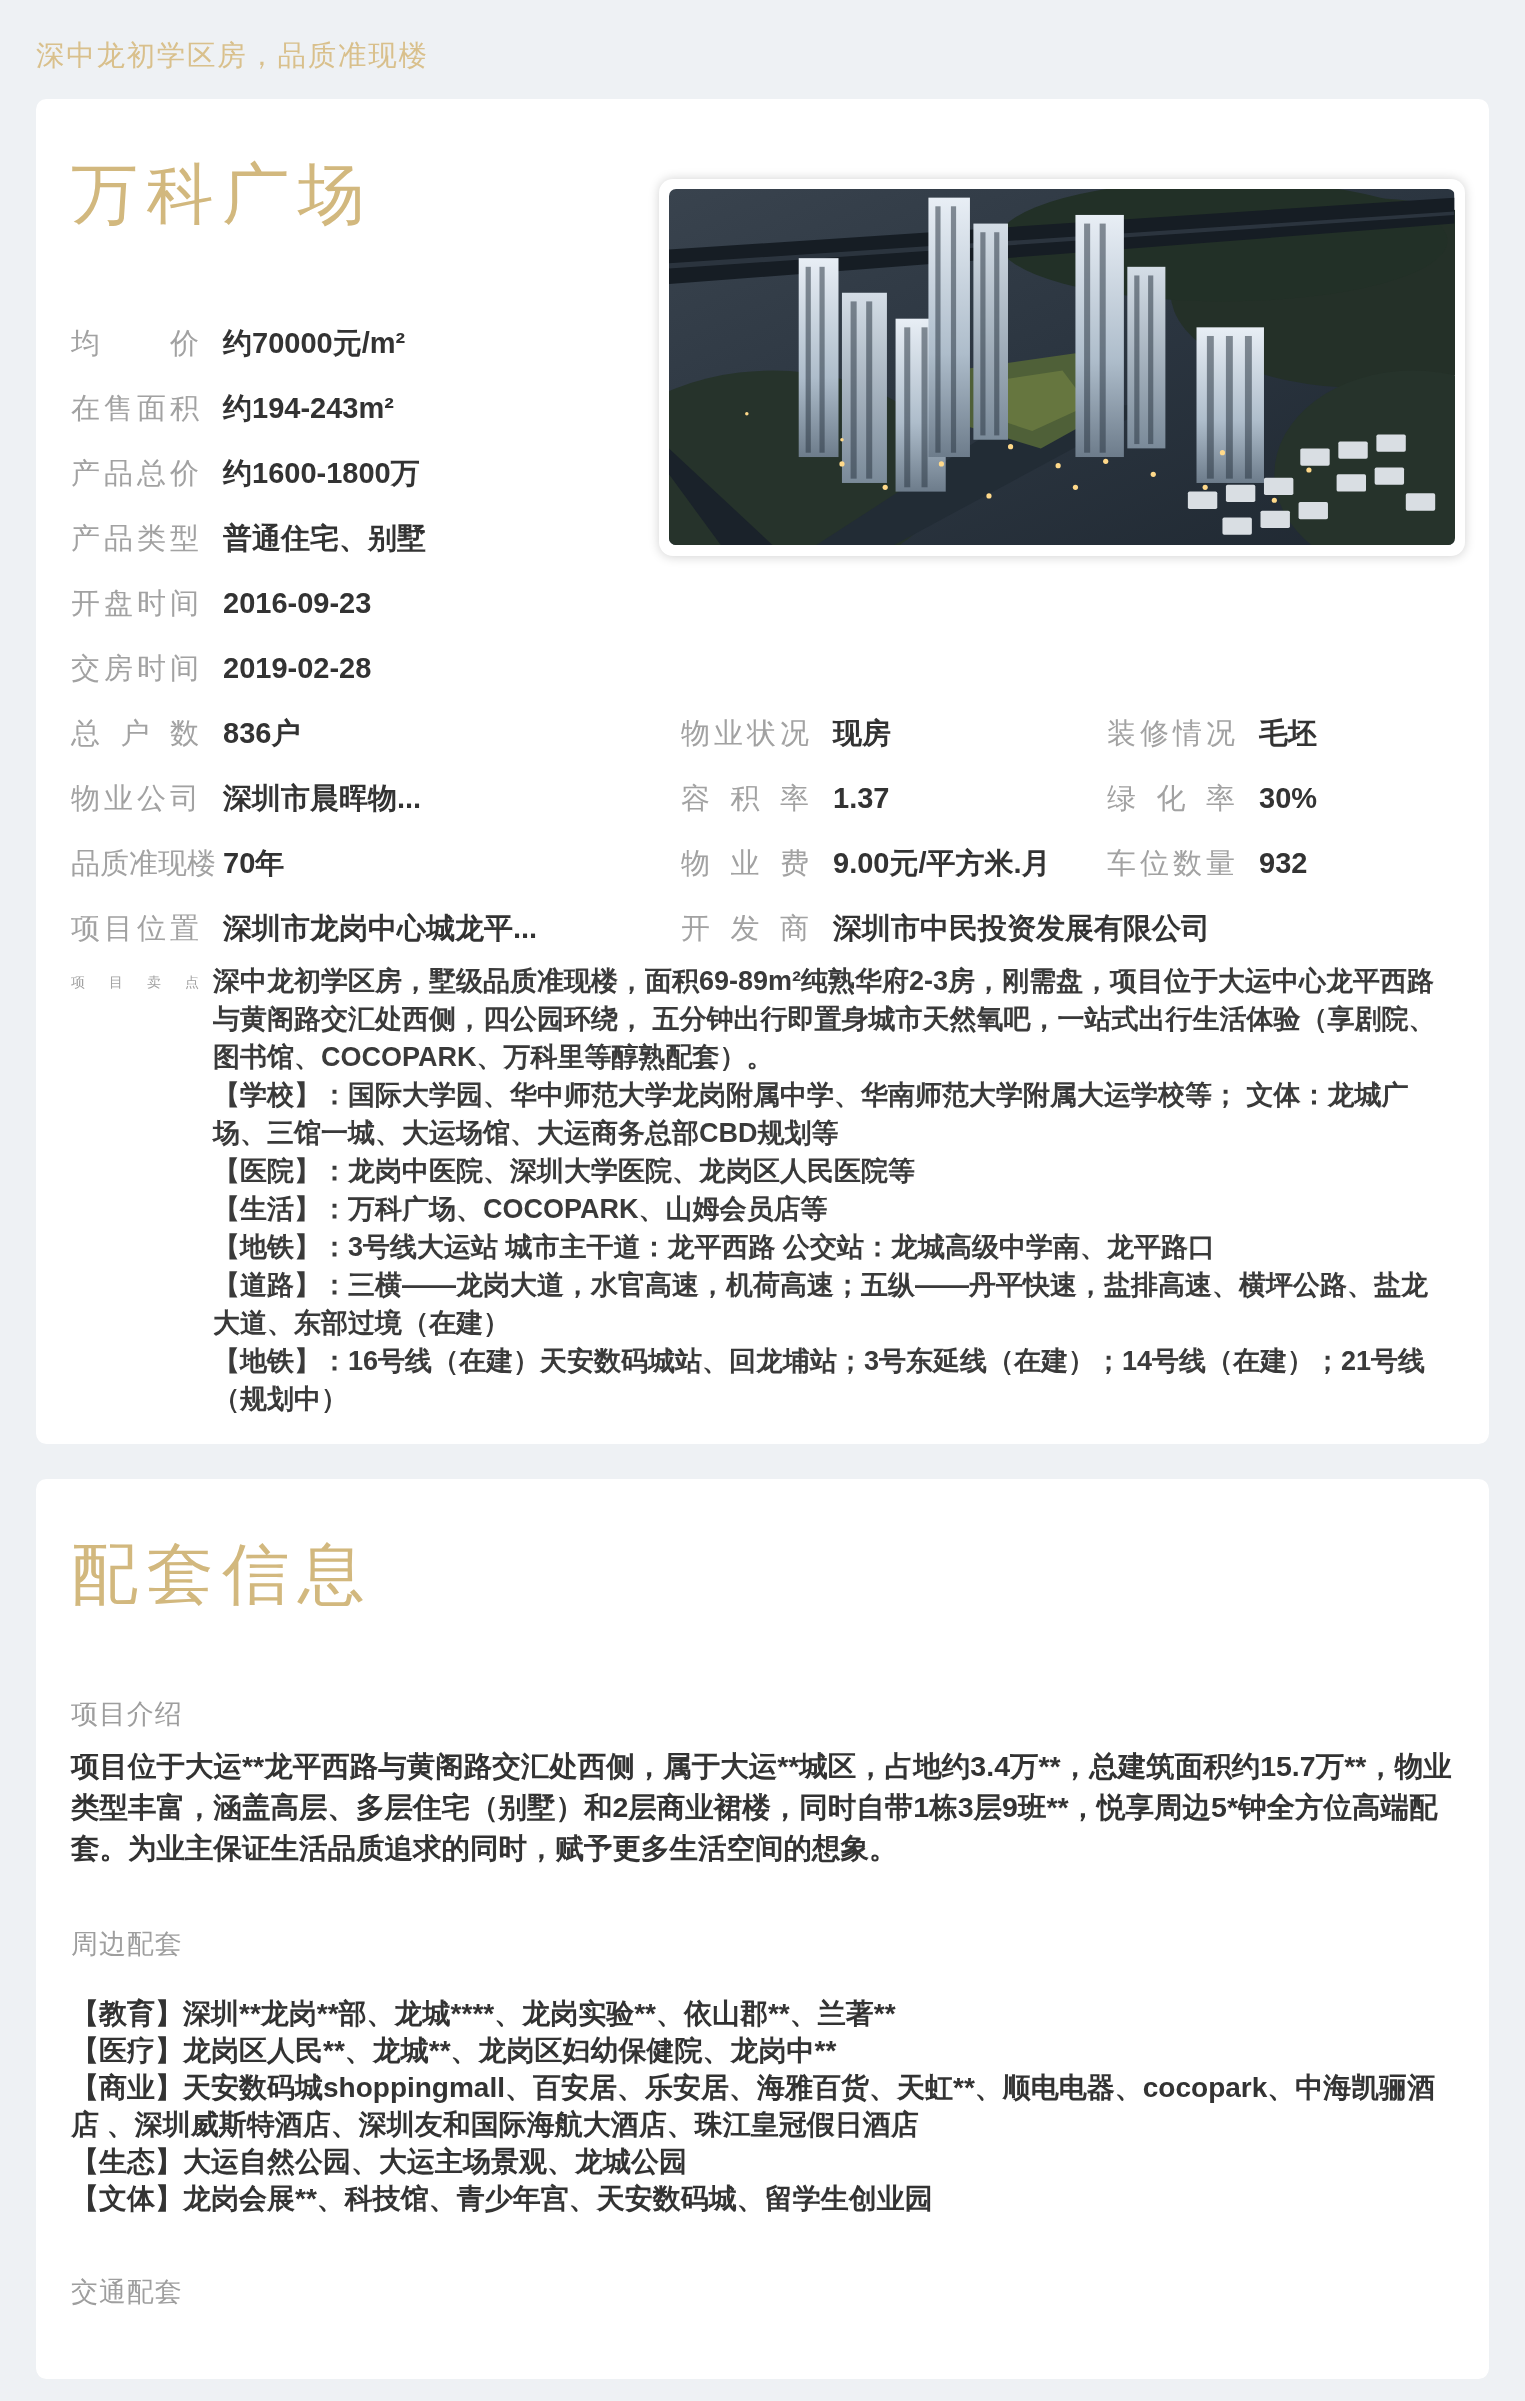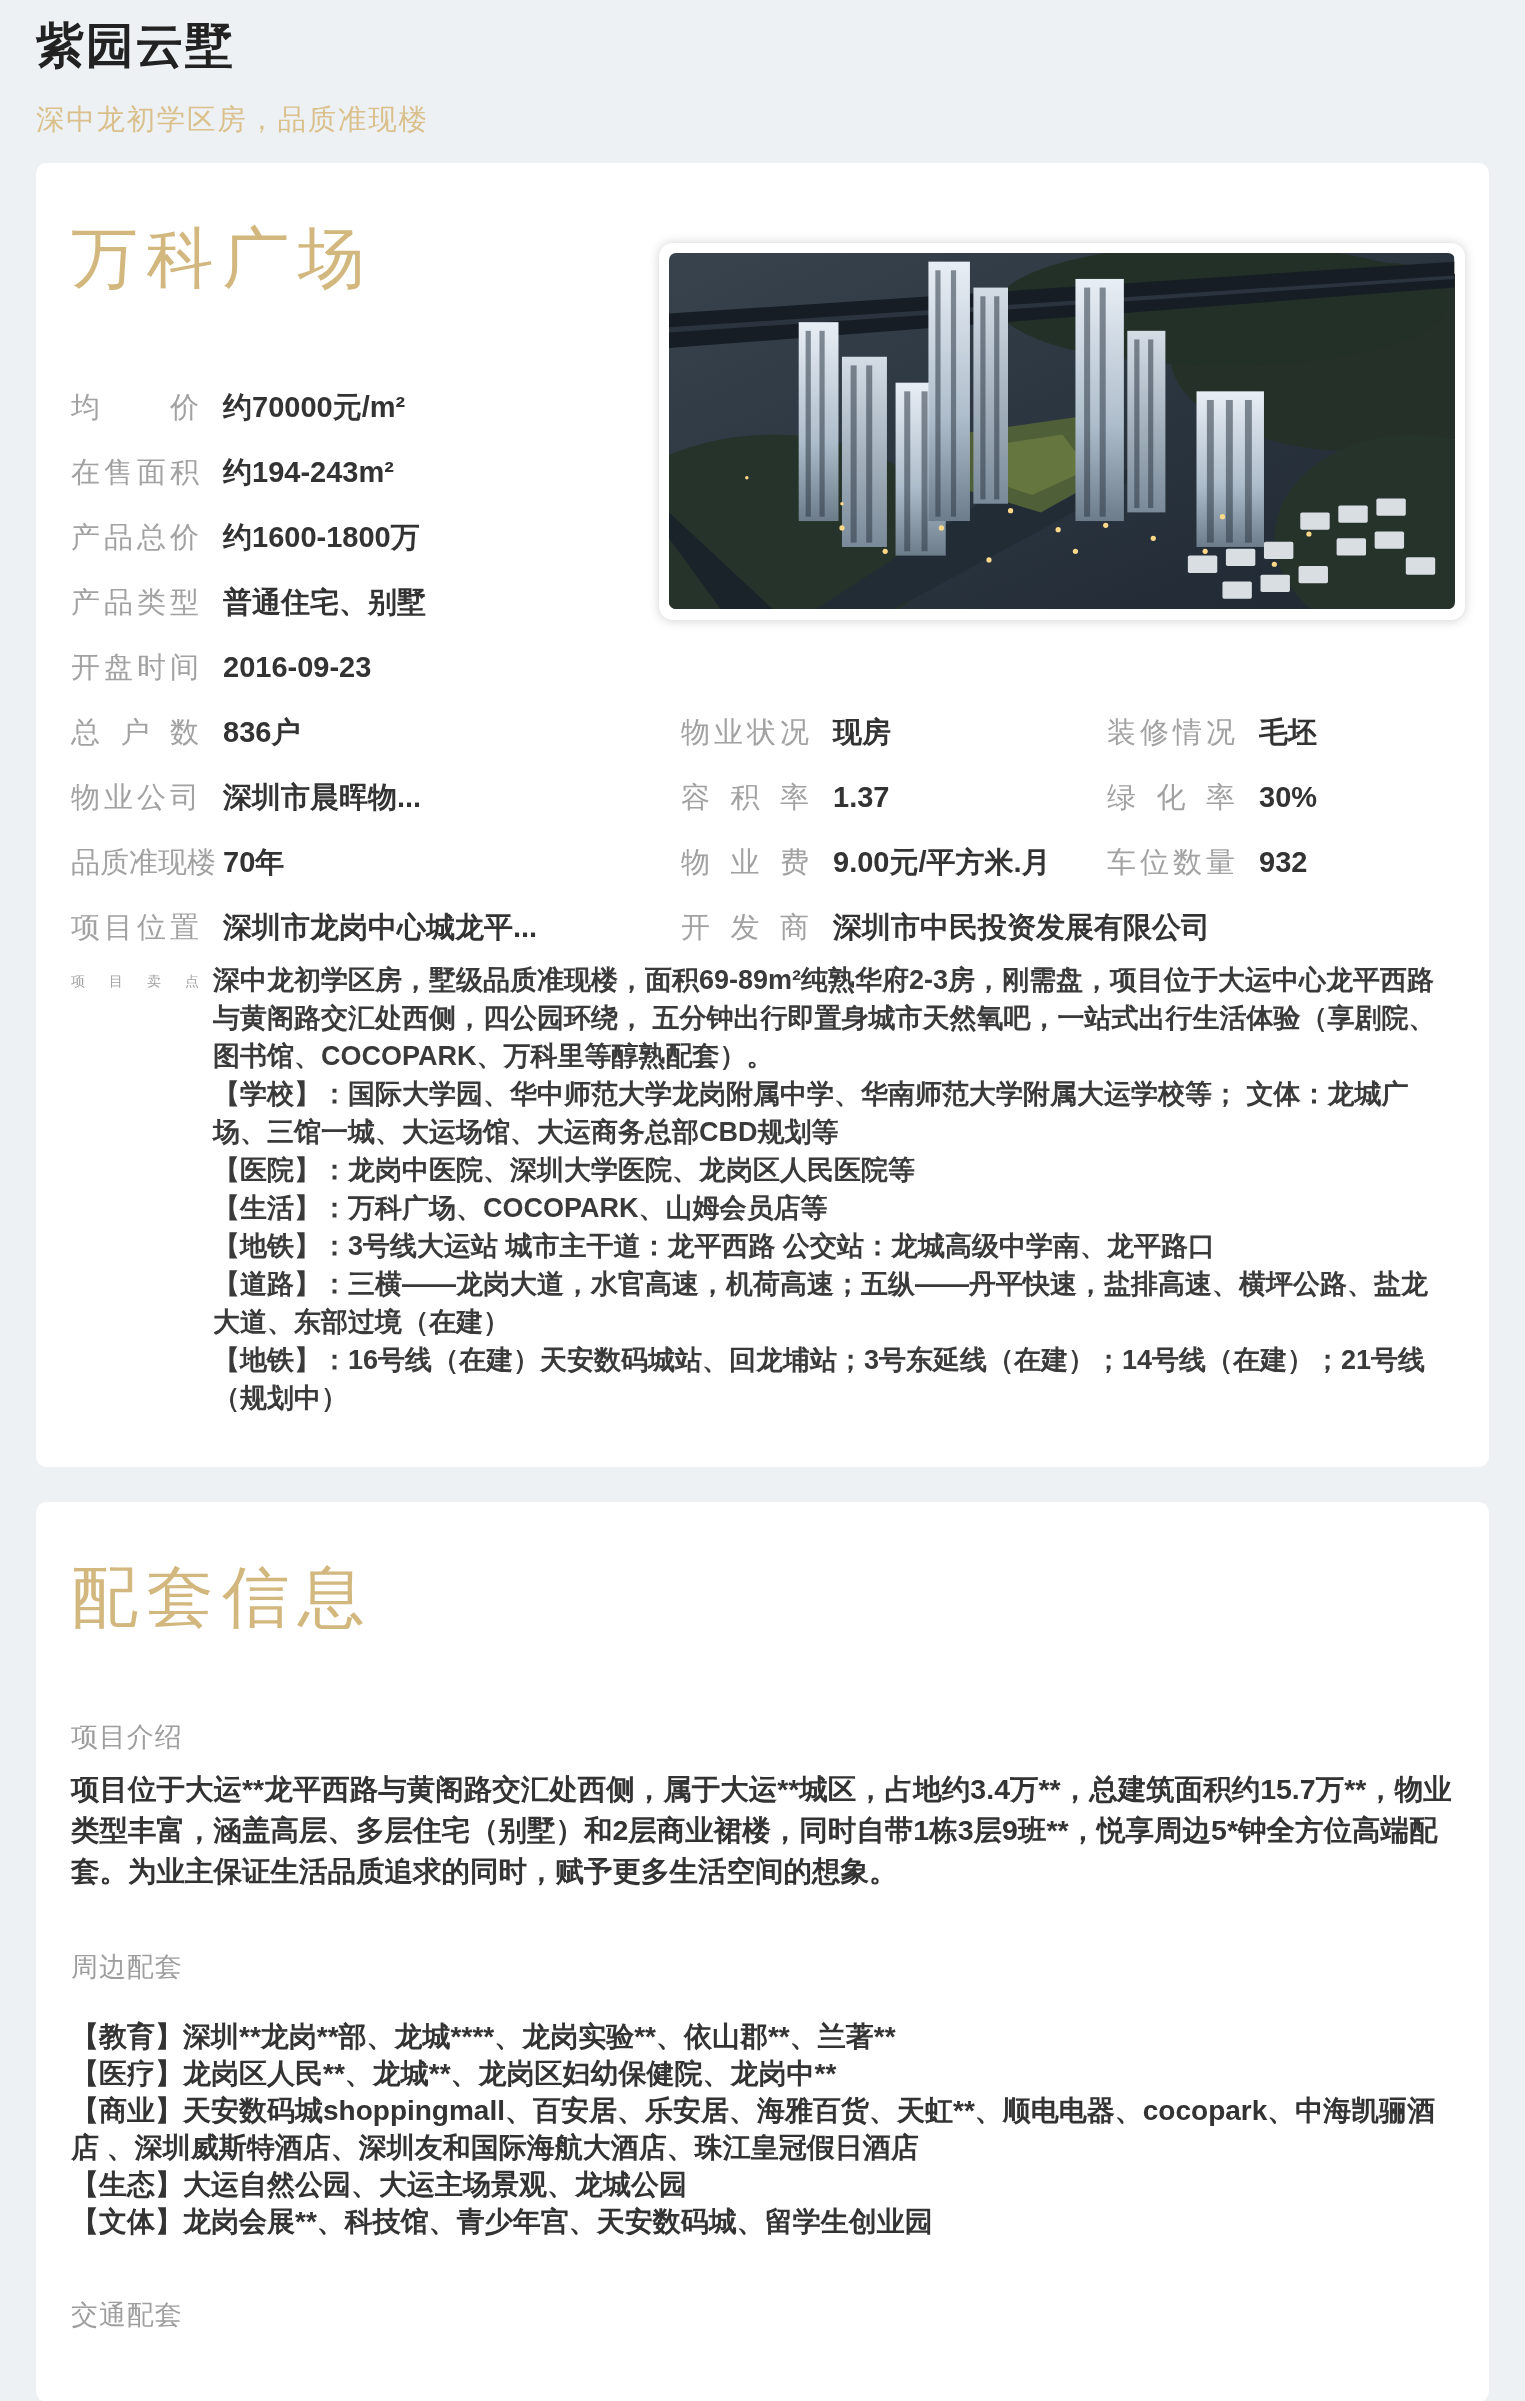--- a/index.html
+++ b/index.html
@@ -67,21 +67,20 @@
   .items { margin-top:33px; }
   .items .item { font-size:28px; line-height:37px; color:#333; font-weight:600; }
   .lab-traffic { margin-top:57px; }
 </style>
 </head>
 <body>
 
 <div class="page">
 
   <div class="hdr">
-    <div class="hdr-title">紫园云墅</div>
     <div class="hdr-sub">深中龙初学区房，品质准现楼</div>
   </div>
 
   <div class="card card1">
     <div class="big-heading">万科广场</div>
 
     <div class="photo-card">
       <svg viewBox="0 0 908 412" preserveAspectRatio="none">
         <defs>
           <linearGradient id="sky" x1="0" y1="0" x2="1" y2="1">
@@ -189,20 +188,23 @@
       </div>
       <div class="row">
         <span class="lbl">产品总价</span><span class="val">约1600-1800万</span>
       </div>
       <div class="row">
         <span class="lbl">产品类型</span><span class="val">普通住宅、别墅</span>
       </div>
       <div class="row">
         <span class="lbl">开盘时间</span><span class="val">2016-09-23</span>
       </div>
+      <div class="row">
+        <span class="lbl">交房时间</span><span class="val">2019-02-28</span>
+      </div>
 
       <div class="row">
         <span class="lbl">总户数</span><span class="val">836户</span>
         <span class="col2"><span class="lbl">物业状况</span><span class="val">现房</span></span>
         <span class="col3"><span class="lbl">装修情况</span><span class="val">毛坯</span></span>
       </div>
       <div class="row">
         <span class="lbl">物业公司</span><span class="val">深圳市晨晖物...</span>
         <span class="col2"><span class="lbl">容积率</span><span class="val">1.37</span></span>
         <span class="col3"><span class="lbl">绿化率</span><span class="val">30%</span></span>

